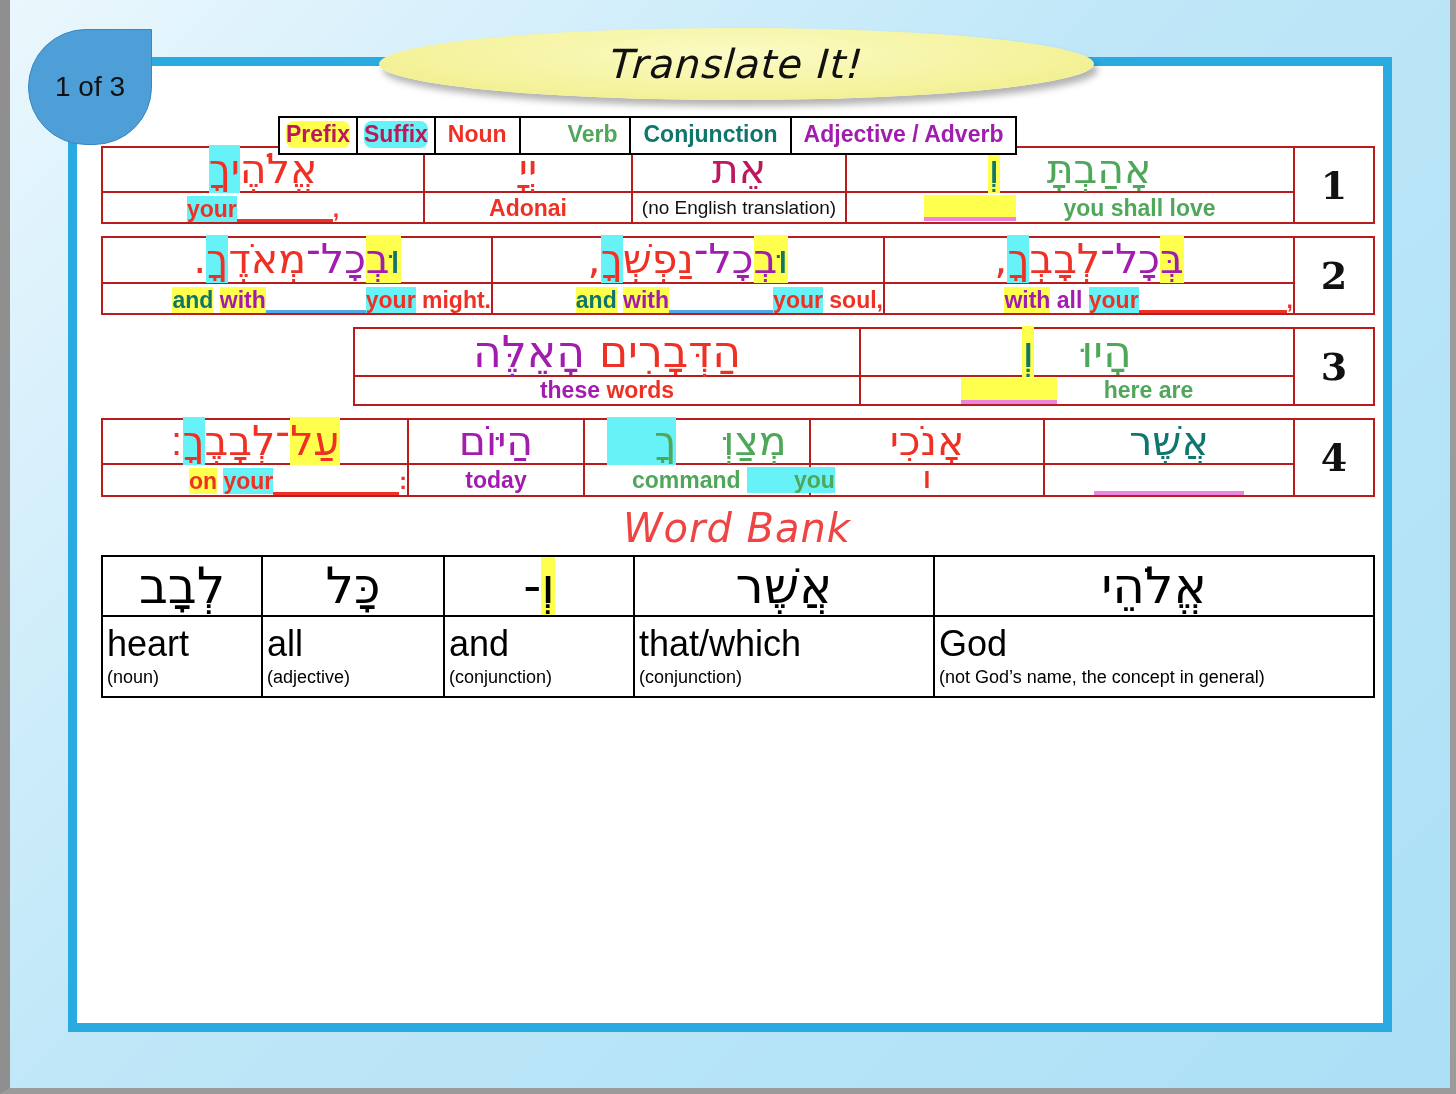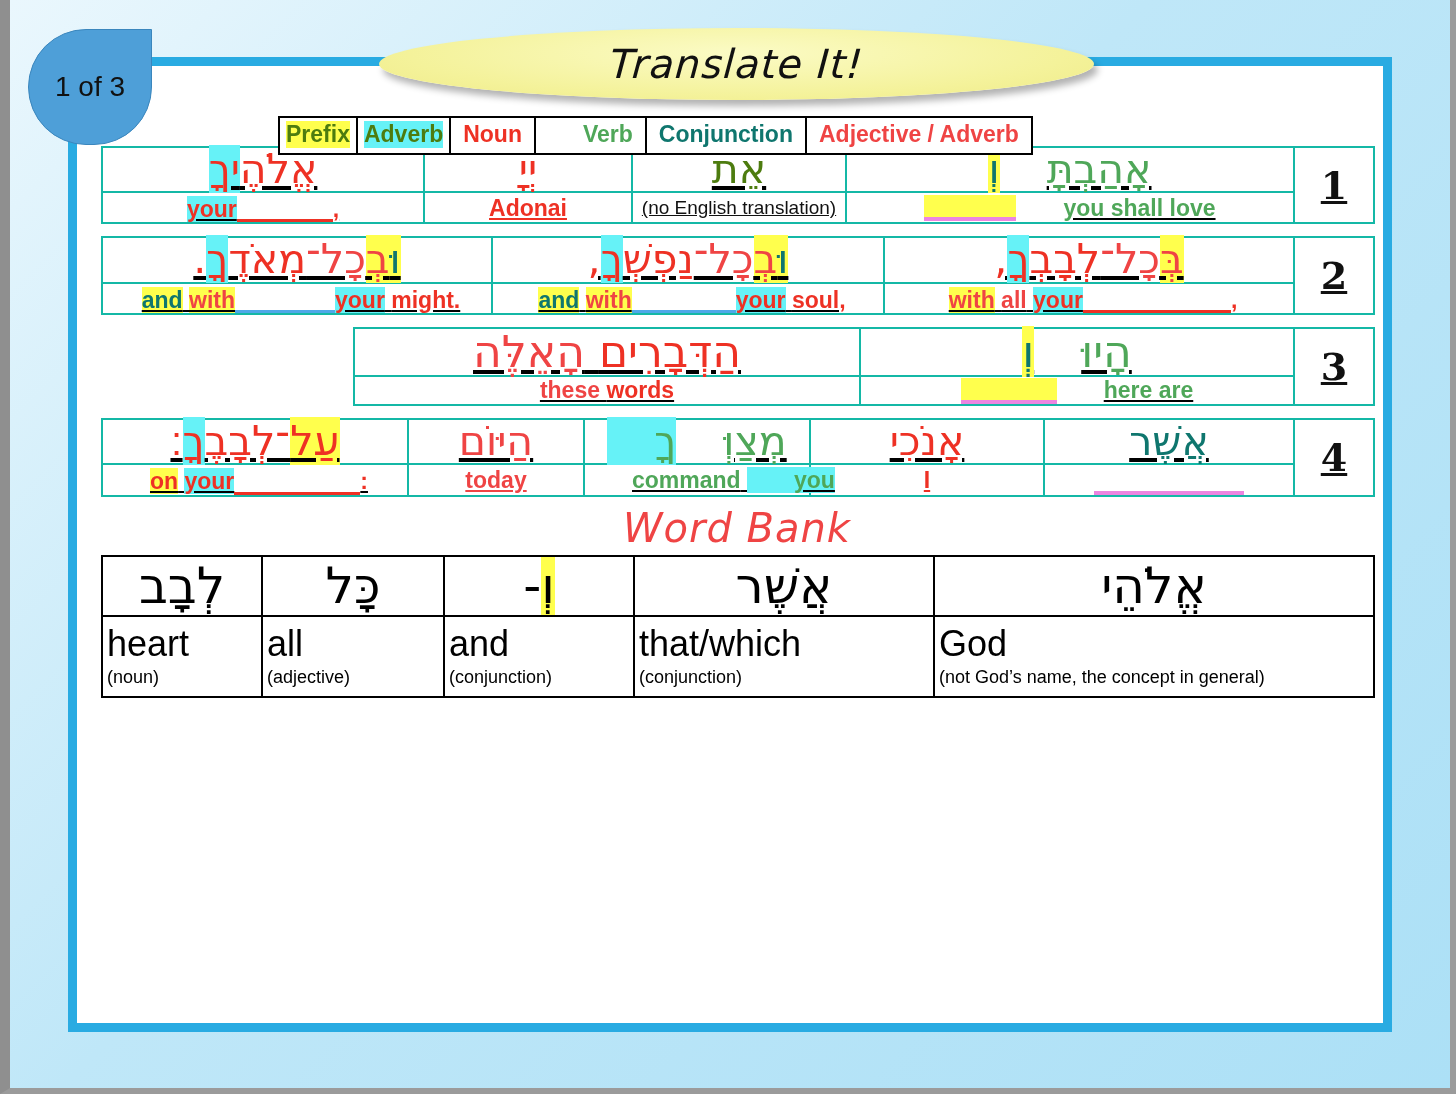--- a/index.html
+++ b/index.html
@@ -88,24 +88,23 @@
     left:24px; top:80px;
     width:1272px;
   }
 
   table.blk {
     border-collapse:collapse;
     table-layout:fixed;
     background:#fff;
   }
   table.blk td {
-    border:2px solid #14b8a6;
+    border:2px solid #b91c1c;
     vertical-align:middle;
     padding:0;
-    text-decoration:underline;
   }
   .heb {
     direction:rtl;
     text-align:center;
     font-size:41px;
     line-height:1.05;
     padding:10px 14px 14px 14px;
     white-space:nowrap;
     font-family:"DejaVu Sans", sans-serif;
   }
@@ -118,35 +117,35 @@
     line-height:1.15;
     white-space:nowrap;
     font-family:"Liberation Sans", sans-serif;
   }
   .eng.small {
     font-weight:normal;
     font-size:19px;
     white-space:normal;
     color:#111;
   }
-  .eng.left { text-align:center; padding-left:8px; }
+  .eng.left { text-align:right; padding-left:8px; }
   .num {
     text-align:center;
     font-size:38px;
     font-weight:bold;
     font-family:"DejaVu Serif", serif;
     color:#111;
   }
 
   
   .c-red   { color:#ee3124; }
-  .c-blue  { color:#ef4444; }
+  .c-blue  { color:#a21caf; }
   .c-green { color:#4fa759;padding-left:47px; }
   .c-mag   { color:#0f766e; }
-  .c-blk   { color:#4d7c0f; }
+  .c-blk   { color:#be185d;border-radius:8px; }
 
   .hl-y  { background:#ffff4d; }
   .hl-c  { background:#66f2f7; }
 
   
   .blank {
     display:inline-block;
     vertical-align:bottom;
   }
   .blank.red   { border-bottom:3px solid #ee3124; }
@@ -203,21 +202,21 @@
 
 <div id="page">
 
   <div id="frame">
 
     <div id="legend">
       <div class="leg-cell leg-pad">
         <span class="hl-y c-blk">Prefix</span>
       </div>
       <div class="leg-cell leg-pad">
-        <span class="hl-c c-blk">Adverb</span>
+        <span class="hl-c c-blk">Suffix</span>
       </div>
       <div class="leg-cell c-red">Noun</div>
       <div class="leg-cell c-green">Verb</div>
       <div class="leg-cell c-mag">Conjunction</div>
       <div class="leg-cell c-blue">Adjective / Adverb</div>
     </div>
 
     <div id="sheet">
 
       <table class="blk" style="width:1272px;">

